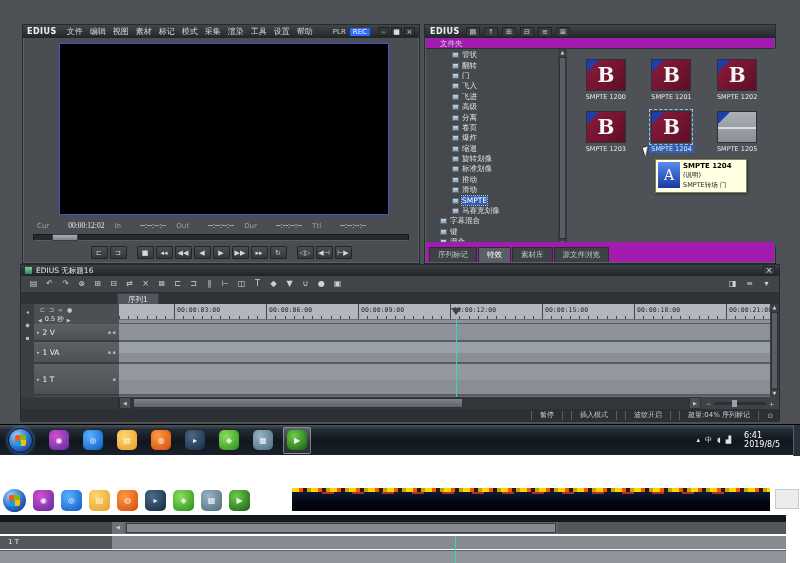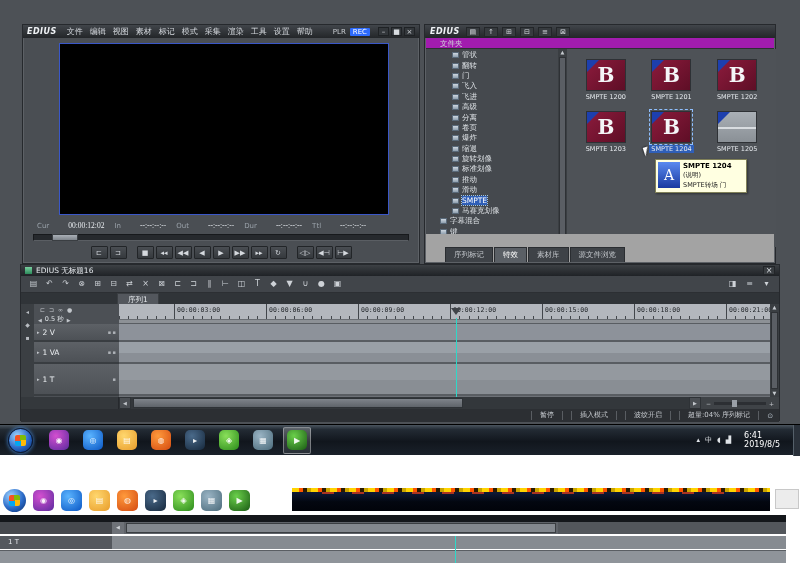--- a/index.html
+++ b/index.html
@@ -4,21 +4,21 @@
 <style>
   *{margin:0;padding:0;box-sizing:border-box}
   body{background:#fff;font-family:"DejaVu Sans","Liberation Sans",sans-serif}
   .screen{position:relative;width:800px;height:563px;overflow:hidden;background:#fff}
   .desktop{position:absolute;left:0;top:0;width:800px;height:424px;background:#4d5156}
   .win{position:absolute;background:#4a4e53;border:1px solid #26292d;box-shadow:inset 0 0 0 1px #5d6166}
 
   
   .player{left:22px;top:24px;width:398px;height:240px}
   .p-title{height:13px;display:flex;align-items:center;gap:4px;background:linear-gradient(#41454a,#232629);padding:0 4px}
-  .logo{font-size:8px;font-weight:bold;font-style:italic;color:#f0f3f6;letter-spacing:.5px}
+  .logo{font-size:8px;font-weight:bold;color:#f0f3f6;letter-spacing:.5px}
   .menus{display:flex;gap:7px;margin-left:6px}
   .menu{font-size:8px;color:#d5d9de;white-space:nowrap}
   .plr{margin-left:auto;font-size:7px;color:#c8ccd1}
   .rec{font-size:7px;color:#fff;background:var(--rec_badge,#2d6bff);padding:0 3px;border-radius:1px}
   .winbtns{display:flex;gap:2px;margin-left:4px}
   .wbtn{font-size:7px;color:#d8dce0;width:11px;height:9px;line-height:8px;text-align:center;background:#33373b;border:1px solid #1f2225}
   .p-preview{position:absolute;left:36px;top:18px;width:330px;height:172px;background:#000;border:1px solid var(--preview_border_blue,#3a57c8)}
   .p-tc{position:absolute;left:14px;top:196px;right:8px;display:flex;gap:10px;align-items:baseline}
   .tc{display:flex;gap:19px;align-items:baseline}
   .tcl{font-size:7px;color:#9aa2aa}
@@ -50,21 +50,21 @@
   .e-thumbs{flex:1;background:#4e5257;display:grid;grid-template-columns:repeat(3,1fr);align-content:start;row-gap:10px;padding:10px 6px}
   .thumb{display:flex;flex-direction:column;align-items:center;gap:2px}
   .timg{position:relative;width:40px;height:32px;background:linear-gradient(135deg,#8c1b3c,#5e0e26);overflow:hidden;border:1px solid #2e3135}
   .thumb.gray .timg{background:linear-gradient(#aab0b6,#8a9096)}
   .thumb.gray .timg::after{content:"";position:absolute;left:0;right:0;top:15px;height:2px;background:#d8dce0}
   .corner{position:absolute;left:0;top:0;width:0;height:0;border-top:12px solid var(--thumb_corner_blue,#1d3fae);border-right:12px solid transparent}
   .letter{position:absolute;inset:0;display:flex;align-items:center;justify-content:center;font-family:"DejaVu Serif","Liberation Serif",serif;font-size:20px;font-weight:bold;color:#f4f6f8}
   .thumb.selected .timg{outline:1px dashed #8fc0ff;outline-offset:1px}
   .thumb.selected .tlab{background:#2f5fb8}
   .tlab{font-size:6.5px;color:#e6eaee;padding:0 2px;white-space:nowrap}
-  .e-tabs{position:absolute;left:1px;right:1px;bottom:1px;height:28px;background:#a3a3a3;display:flex;align-items:flex-end;gap:1px;padding-left:19px}
+  .e-tabs{position:absolute;left:1px;right:1px;bottom:1px;height:20px;background:#a21caf;display:flex;align-items:flex-end;gap:1px;padding-left:3px}
   .etab{font-size:7.5px;color:#c2c6cb;background:#3e4247;padding:2px 8px;border:1px solid #2a2d31;border-bottom:none;white-space:nowrap}
   .etab.active{background:#5a5f65;color:#fff}
   .e-tooltip{position:absolute;left:230px;top:134px;width:92px;background:var(--tooltip_bg,#ffffe1);border:1px solid #808058;padding:2px;display:flex;gap:3px;z-index:5;box-shadow:1px 1px 2px rgba(0,0,0,.4)}
   .tt-icon{width:22px;height:26px;background:linear-gradient(#5a8af0,#1a3aa0);color:#fff;font-family:"DejaVu Serif","Liberation Serif",serif;font-size:14px;display:flex;align-items:center;justify-content:center;flex:none}
   .tt-text{display:flex;flex-direction:column;gap:1px}
   .tt-title{font-size:7px;font-weight:bold;color:#000;white-space:nowrap}
   .tt-sub,.tt-desc{font-size:6.5px;color:#222;white-space:nowrap}
   .e-cursor{position:absolute;left:219px;top:122px;width:0;height:0;border-left:5px solid #fff;border-bottom:9px solid transparent;transform:rotate(-18deg);filter:drop-shadow(0 0 1px #000);z-index:6}
 
   

